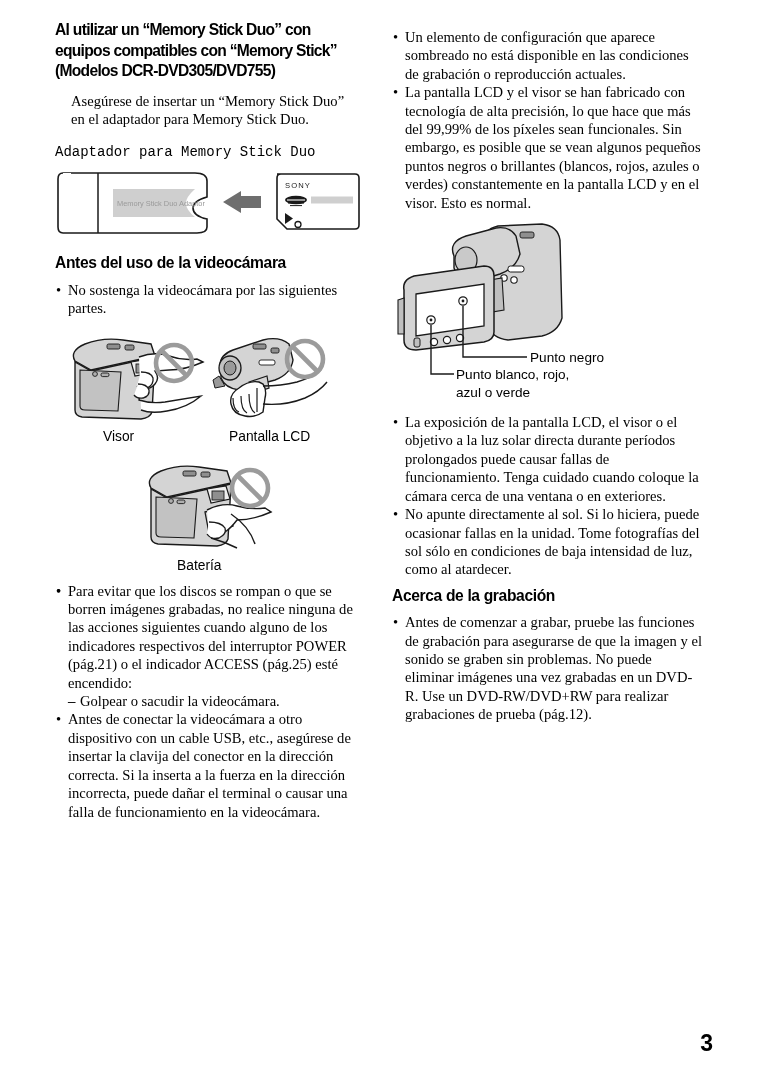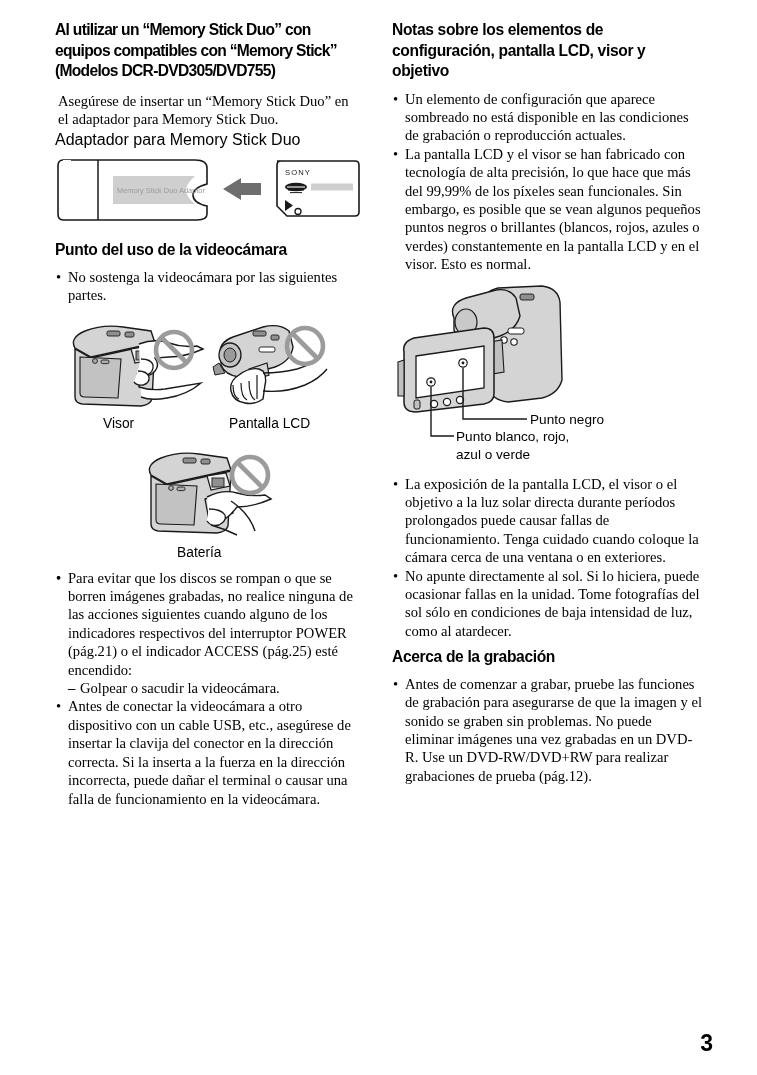--- a/index.html
+++ b/index.html
@@ -34,26 +34,26 @@
     letter-spacing: -0.35px;
     margin: 0 0 7px 0;
     color: #000;
   }
   h2.tight { letter-spacing: -0.7px; }
 
   p.body {
     font-family: "Liberation Serif", serif;
     font-size: 14.6px;
     line-height: 18.4px;
-    margin: 3px;
+    margin: 16px;
     text-align: left;
   }
   .caption-sans {
-    font-family: Liberation Sans, sans-serif;
-    font-size: 16px;
+    font-family: Liberation Mono, monospace;
+    font-size: 14px;
     line-height: 17px;
     margin: 2px 0 0 0;
   }
   ul.bullets {
     list-style: none;
     margin: 0;
     padding: 0;
   }
   ul.bullets > li {
     position: relative;
@@ -134,21 +134,21 @@
           <line x1="233" y1="36" x2="249" y2="36" stroke="#1a1a1a" stroke-width="1.1"></line>
           <line x1="235" y1="38.6" x2="247" y2="38.6" stroke="#1a1a1a" stroke-width="1"></line>
         </g>
         <rect x="256" y="29.5" width="42" height="7" fill="#cfcfcf"></rect>
 
         <path d="M230 46 L230 57 L238 51.5 Z" fill="#1a1a1a"></path>
         <circle cx="243" cy="57.5" r="3" fill="#ffffff" stroke="#1a1a1a" stroke-width="1.3"></circle>
       </svg>
     </div>
 
-    <h2 class="section-head" style="margin-top:14px;">Punto del uso de la videocámara</h2>
+    <h2 class="section-head" style="margin-top:14px;">Antes del uso de la videocámara</h2>
 
     <ul class="bullets" style="margin-top:5px;">
       <li>
         <span class="bullet-dot">•</span>
         <span>No sostenga la videocámara por las siguientes partes.</span>
       </li>
     </ul>
 
     <div class="fig" style="margin-top:8px;text-decoration:underline;">
       <svg width="310" height="122" viewBox="0 0 310 122" aria-hidden="true">
@@ -267,21 +267,20 @@
     <ul class="bullets">
       <li>
         <span class="bullet-dot">•</span>
         <span>Antes de conectar la videocámara a otro dispositivo con un cable USB, etc., asegúrese de insertar la clavija del conector en la dirección correcta. Si la inserta a la fuerza en la dirección incorrecta, puede dañar el terminal o causar una falla de funcionamiento en la videocámara.</span>
       </li>
     </ul>
   </div>
 
   <div class="col col-right">
 
-    <h2 class="section-head">Notas sobre los elementos de configuración, pantalla LCD, visor y objetivo</h2>
 
     <ul class="bullets" style="margin-top:8px;">
       <li>
         <span class="bullet-dot">•</span>
         <span>Un elemento de configuración que aparece sombreado no está disponible en las condiciones de grabación o reproducción actuales.</span>
       </li>
       <li>
         <span class="bullet-dot">•</span>
         <span>La pantalla LCD y el visor se han fabricado con tecnología de alta precisión, lo que hace que más del 99,99% de los píxeles sean funcionales. Sin embargo, es posible que se vean algunos pequeños puntos negros o brillantes (blancos, rojos, azules o verdes) constantemente en la pantalla LCD y en el visor. Esto es normal.</span>
       </li>

